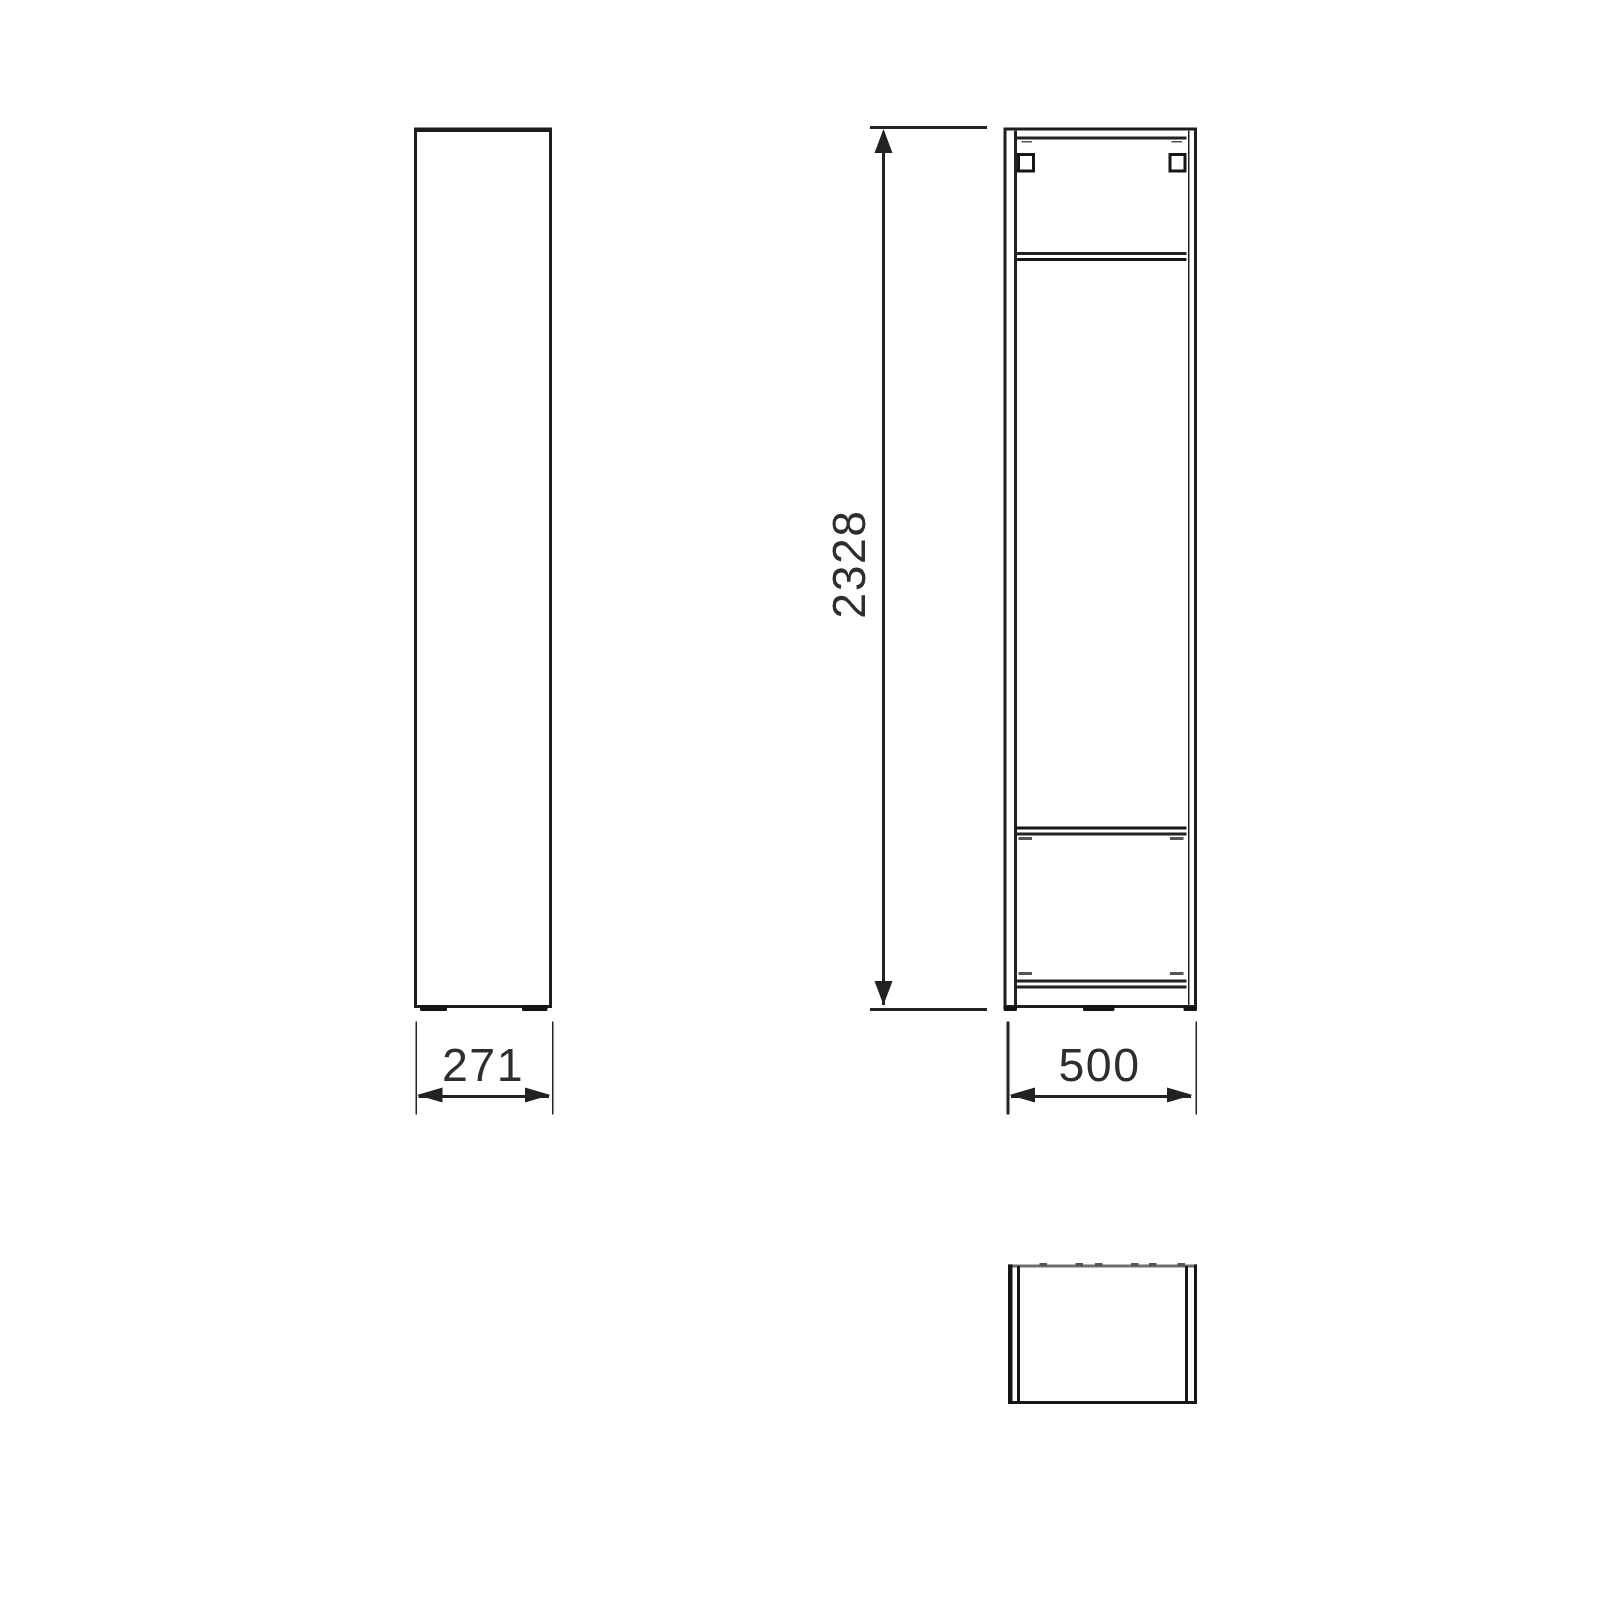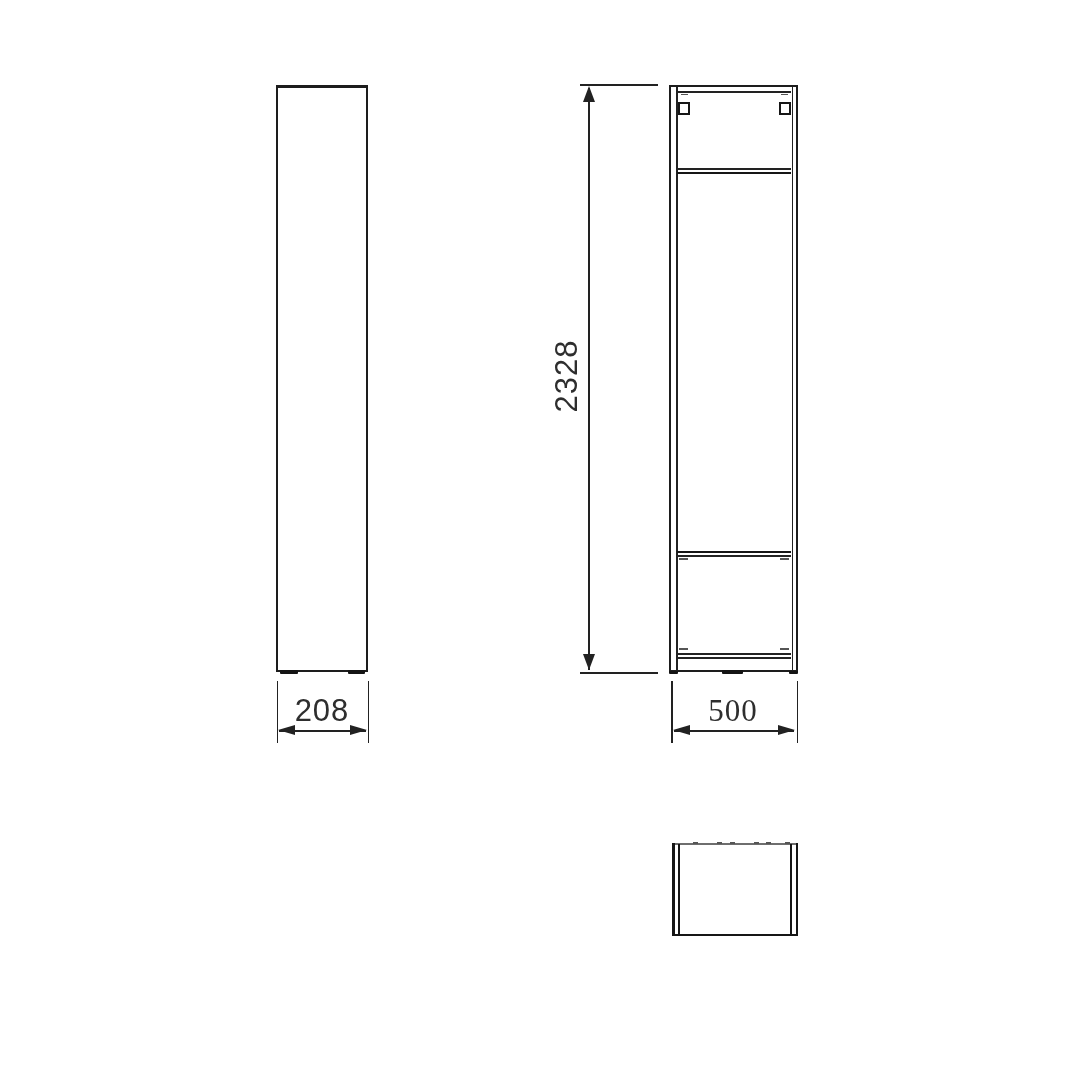--- a/index.html
+++ b/index.html
@@ -64,30 +64,30 @@
     <div class="foot" style="left:669px;top:671px;width:9px;height:3px;"></div>
     <div class="foot" style="left:789px;top:671px;width:9px;height:3px;"></div>
   </div>
 
   <div>
     <div class="ln" style="left:276.5px;top:681px;width:1.5px;height:62px;"></div>
     <div class="ln" style="left:367.5px;top:681px;width:1.5px;height:62px;"></div>
     <div class="ln" style="left:279px;top:729.5px;width:87px;height:2px;"></div>
     <div class="tri" style="left:278px;top:725px;border-top:5.5px solid transparent;border-bottom:5.5px solid transparent;border-right:17px solid #222;"></div>
     <div class="tri" style="left:350px;top:725px;border-top:5.5px solid transparent;border-bottom:5.5px solid transparent;border-left:17px solid #222;"></div>
-    <div class="dim-label" style="left:322px;top:710px;">208</div>
+    <div class="dim-label" style="left:322px;top:710px;">271</div>
   </div>
 
   <div>
     <div class="ln" style="left:671px;top:681px;width:1.5px;height:62px;"></div>
     <div class="ln" style="left:796.5px;top:681px;width:1.5px;height:62px;"></div>
     <div class="ln" style="left:674px;top:729.5px;width:120px;height:2px;"></div>
     <div class="tri" style="left:673px;top:725px;border-top:5.5px solid transparent;border-bottom:5.5px solid transparent;border-right:17px solid #222;"></div>
     <div class="tri" style="left:778px;top:725px;border-top:5.5px solid transparent;border-bottom:5.5px solid transparent;border-left:17px solid #222;"></div>
-    <div class="dim-label" style="left:733px;top:710px;font-family:Liberation Serif, serif;">500</div>
+    <div class="dim-label" style="left:733px;top:710px;">500</div>
   </div>
 
   <div>
     <div class="ln-gray" style="left:672px;top:843px;width:126px;height:2px;"></div>
     <div class="tick" style="left:693px;top:841.5px;width:5px;height:2px;"></div>
     <div class="tick" style="left:717px;top:841.5px;width:5px;height:2px;"></div>
     <div class="tick" style="left:730px;top:841.5px;width:5px;height:2px;"></div>
     <div class="tick" style="left:754px;top:841.5px;width:5px;height:2px;"></div>
     <div class="tick" style="left:766px;top:841.5px;width:5px;height:2px;"></div>
     <div class="tick" style="left:785px;top:841.5px;width:5px;height:2px;"></div>

